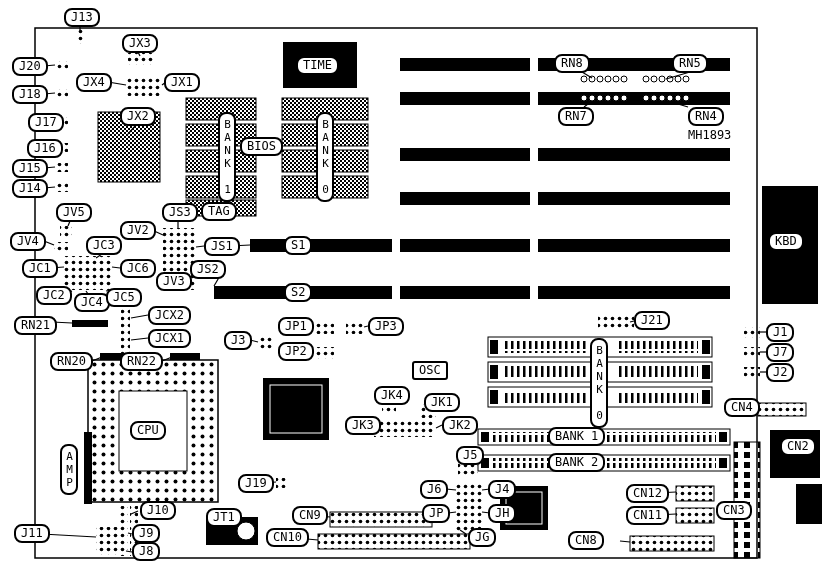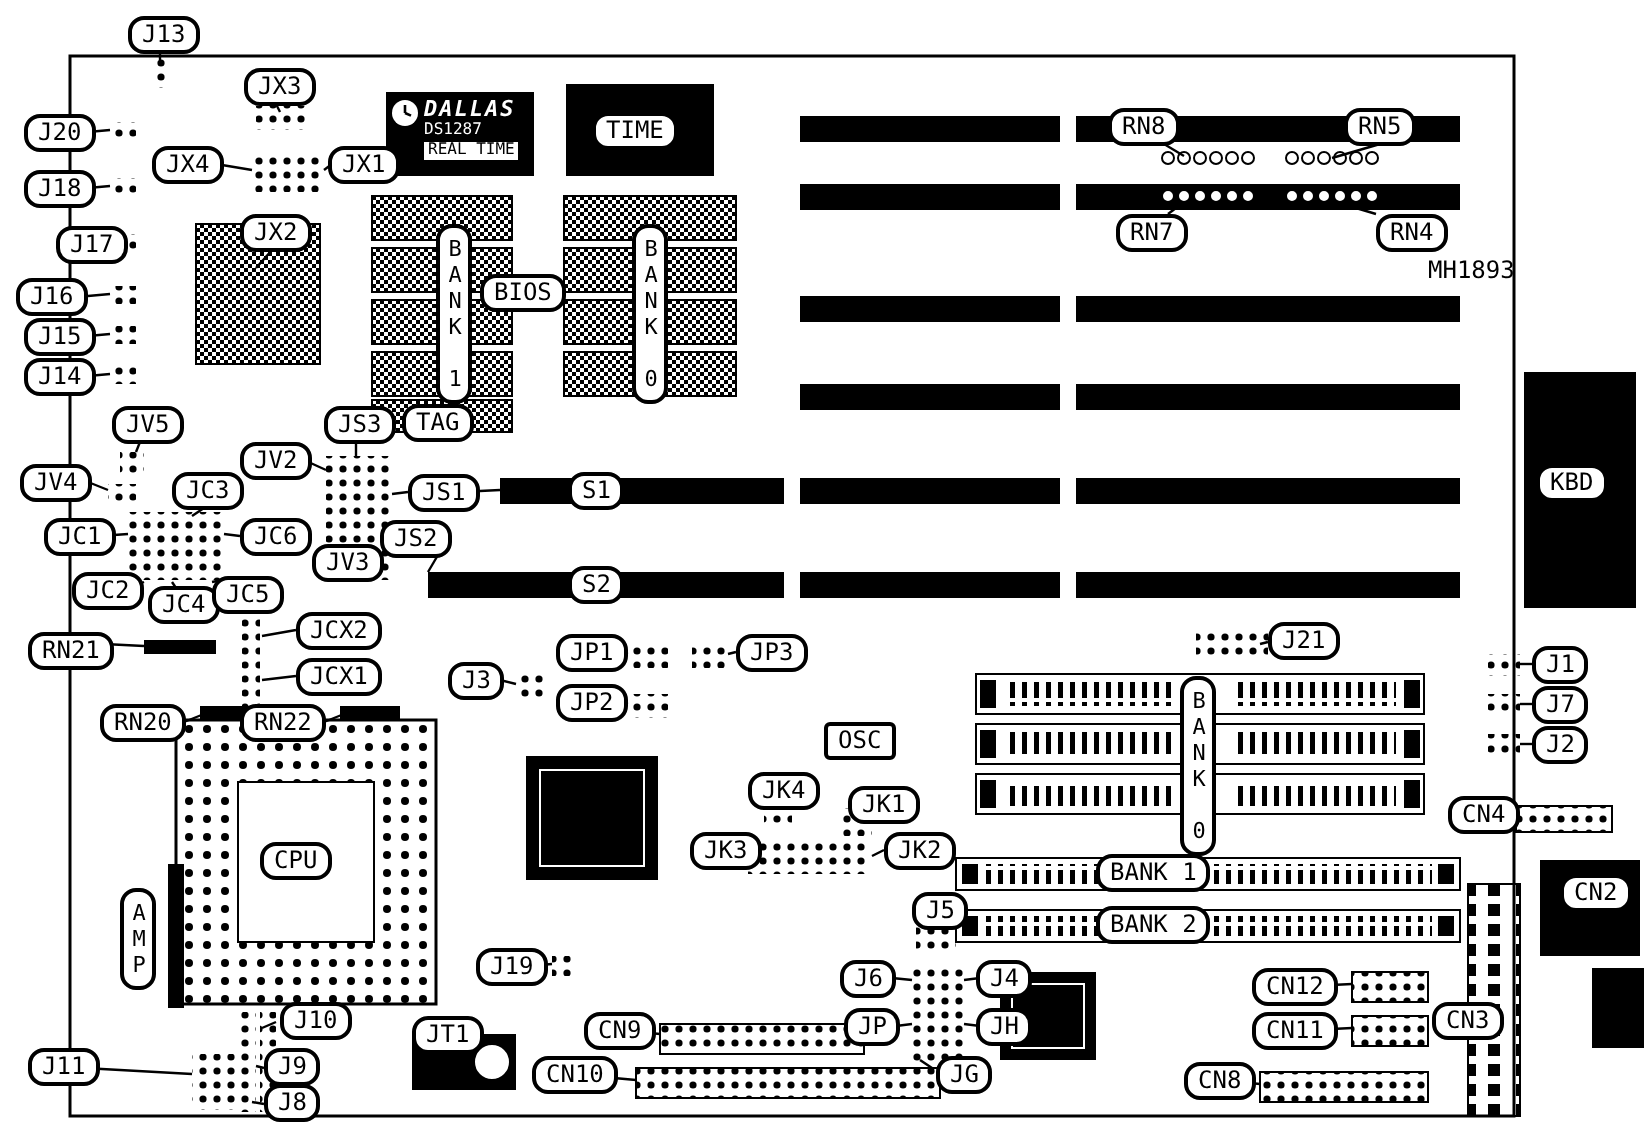--- a/index.html
+++ b/index.html
@@ -4,21 +4,21 @@
 <style>
   html,body{margin:0;padding:0;background:#fff;}
   .stage{position:relative;width:822px;height:562px;background:#fff;overflow:hidden;
          font-family:"DejaVu Sans Mono","Liberation Mono",monospace;}
   .stage svg.art{position:absolute;left:0;top:0;z-index:1;}
   .lbl{position:absolute;box-sizing:border-box;background:#fff;border:2px solid #000;
        border-radius:8px;padding:0 5px;font-size:12px;line-height:15px;color:#000;
        white-space:nowrap;z-index:6;}
   .lbl.vert{writing-mode:vertical-rl;text-orientation:upright;padding:4px 0;width:18px;
        text-align:center;font-size:11px;line-height:14px;border-radius:8px;}
-  .txt{position:absolute;font-size:12px;color:#000;z-index:6;white-space:nowrap;margin-left:26px;}
+  .txt{position:absolute;font-size:12px;color:#000;z-index:6;white-space:nowrap;}
   .rtc{position:absolute;left:193px;top:46px;width:74px;height:42px;background:#000;color:#fff;
        z-index:4;display:flex;gap:2px;padding:3px 2px;box-sizing:border-box;align-items:flex-start;}
   .rtc-txt{display:flex;flex-direction:column;line-height:1.1;}
   .rtc-brand{font-style:italic;font-weight:bold;font-size:11px;letter-spacing:1px;}
   .rtc-model{font-size:8px;}
   .rtc-rt{font-size:8px;background:#fff;color:#000;align-self:flex-start;padding:0 2px;margin-top:1px;}
 </style>
 </head>
 <body>
 
@@ -266,40 +266,26 @@
       <line x1="132" y1="552" x2="126" y2="551"></line>
         <line x1="42" y1="534" x2="96" y2="537"></line>
       <line x1="320" y1="516" x2="330" y2="517"></line>
         <line x1="296" y1="538" x2="318" y2="540"></line>
       <line x1="656" y1="493" x2="676" y2="492"></line>
         <line x1="656" y1="515" x2="676" y2="514"></line>
       <line x1="620" y1="541" x2="630" y2="542"></line>
     </g>
   </svg>
 
-  <div class="rtc">
-    <span>
-      <svg width="15" height="15">
-          <circle cx="7.5" cy="7.5" r="6.5" fill="#fff"></circle>
-          <line x1="7.5" y1="7.5" x2="7.5" y2="3.5" stroke="#000" stroke-width="1.3"></line>
-          <line x1="7.5" y1="7.5" x2="10.5" y2="8.8" stroke="#000" stroke-width="1.3"></line>
-        </svg>
-    </span>
-    <span class="rtc-txt">
-      <span class="rtc-brand">DALLAS</span>
-      <span class="rtc-model">DS1287</span>
-      <span class="rtc-rt">REAL TIME</span>
-    </span>
-  </div>
 
   <div class="lbl" style="left:64px;top:8px">J13</div>
   <div class="lbl" style="left:12px;top:57px">J20</div>
   <div class="lbl" style="left:12px;top:85px">J18</div>
   <div class="lbl" style="left:28px;top:113px">J17</div>
-  <div class="lbl" style="left:8px;top:139px">J16</div>
+  <div class="lbl" style="left:27px;top:139px">J16</div>
   <div class="lbl" style="left:12px;top:159px">J15</div>
   <div class="lbl" style="left:12px;top:179px">J14</div>
   <div class="lbl" style="left:122px;top:34px">JX3</div>
   <div class="lbl" style="left:76px;top:73px">JX4</div>
   <div class="lbl" style="left:164px;top:73px">JX1</div>
   <div class="lbl" style="left:120px;top:107px">JX2</div>
   <div class="lbl" style="left:296px;top:56px">TIME</div>
   <div class="lbl" style="left:554px;top:54px">RN8</div>
   <div class="lbl" style="left:672px;top:54px">RN5</div>
   <div class="lbl" style="left:558px;top:107px">RN7</div>
@@ -360,15 +346,15 @@
   <div class="lbl" style="left:140px;top:501px">J10</div>
   <div class="lbl" style="left:14px;top:524px">J11</div>
   <div class="lbl" style="left:132px;top:524px">J9</div>
   <div class="lbl" style="left:132px;top:542px">J8</div>
   <div class="lbl" style="left:206px;top:508px">JT1</div>
   <div class="lbl" style="left:292px;top:506px">CN9</div>
   <div class="lbl" style="left:266px;top:528px">CN10</div>
   <div class="lbl" style="left:626px;top:484px">CN12</div>
   <div class="lbl" style="left:626px;top:506px">CN11</div>
   <div class="lbl" style="left:716px;top:501px">CN3</div>
-  <div class="lbl" style="left:592px;top:531px">CN8</div>
+  <div class="lbl" style="left:568px;top:531px">CN8</div>
 
 </div>
 
 </body></html>

